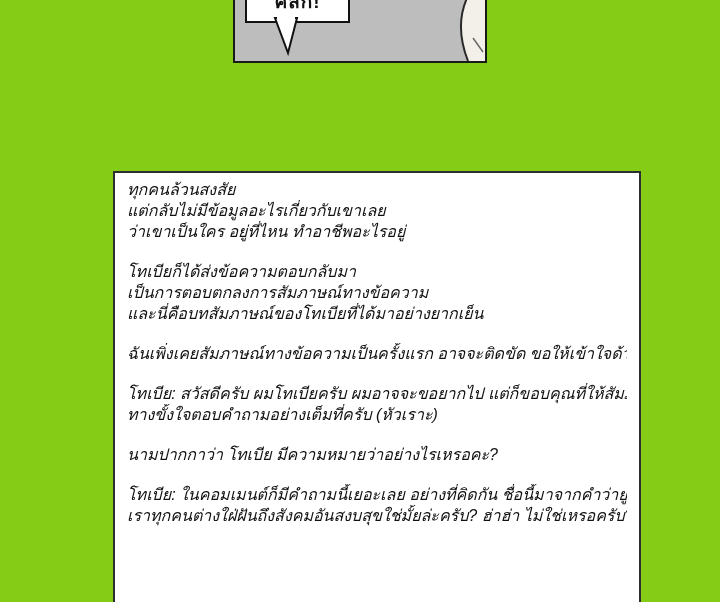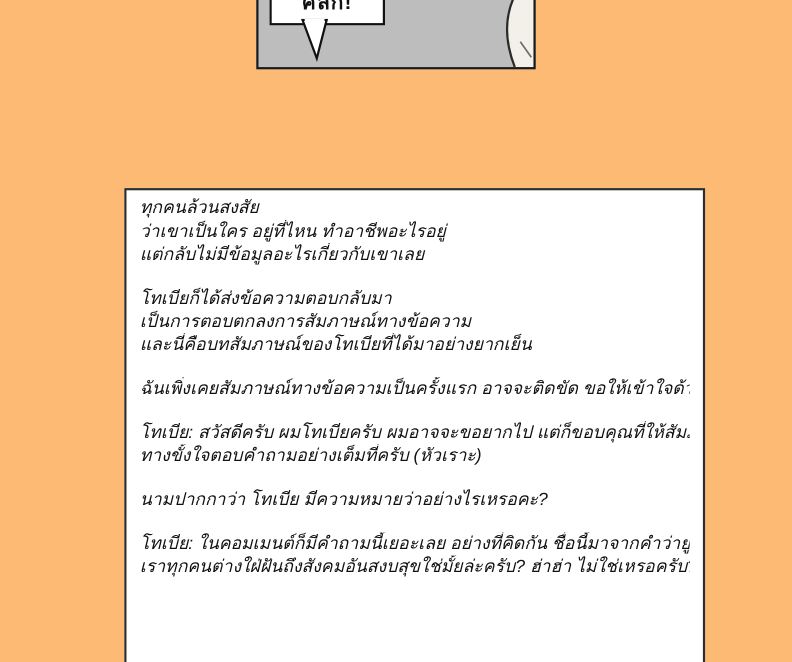--- a/index.html
+++ b/index.html
@@ -8,21 +8,21 @@
     width: 720px;
     height: 602px;
     overflow: hidden;
     background: #ffffff;
     font-family: "Liberation Sans", "DejaVu Sans", sans-serif;
   }
   .stage {
     position: relative;
     width: 720px;
     height: 602px;
-    background: #fdba74;
+    background: #84cc16;
     overflow: hidden;
   }
 
   
   .panel {
     position: absolute;
     left: 233px;
     top: -4px;              
     width: 250px;
     height: 63px;
@@ -106,22 +106,22 @@
     <svg class="tail" viewBox="0 0 26 40">
       <polygon points="2,1 24,1 15,36" fill="#ffffff" stroke="#111111" stroke-width="2" stroke-linejoin="miter"></polygon>
       <rect x="4" y="0" width="18" height="3" fill="#ffffff"></rect>
     </svg>
   </div>
 
   <div class="textbox">
 
     <div class="para">
       <div class="tline">ทุกคนล้วนสงสัย</div>
+      <div class="tline">แต่กลับไม่มีข้อมูลอะไรเกี่ยวกับเขาเลย</div>
       <div class="tline">ว่าเขาเป็นใคร อยู่ที่ไหน ทำอาชีพอะไรอยู่</div>
-      <div class="tline">แต่กลับไม่มีข้อมูลอะไรเกี่ยวกับเขาเลย</div>
     </div>
 
     <div class="para">
       <div class="tline">โทเบียก็ได้ส่งข้อความตอบกลับมา</div>
       <div class="tline">เป็นการตอบตกลงการสัมภาษณ์ทางข้อความ</div>
       <div class="tline">และนี่คือบทสัมภาษณ์ของโทเบียที่ได้มาอย่างยากเย็น</div>
     </div>
 
     <div class="para">
       <div class="tline">ฉันเพิ่งเคยสัมภาษณ์ทางข้อความเป็นครั้งแรก อาจจะติดขัด ขอให้เข้าใจด้วย</div>

